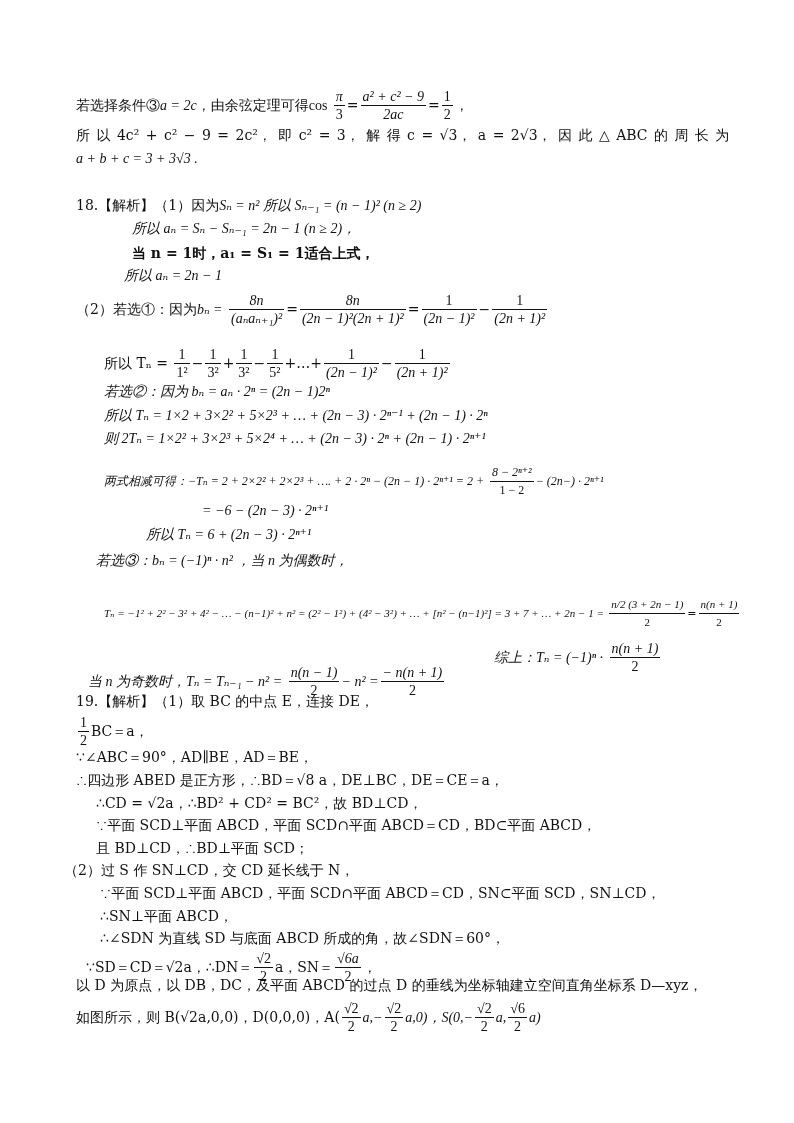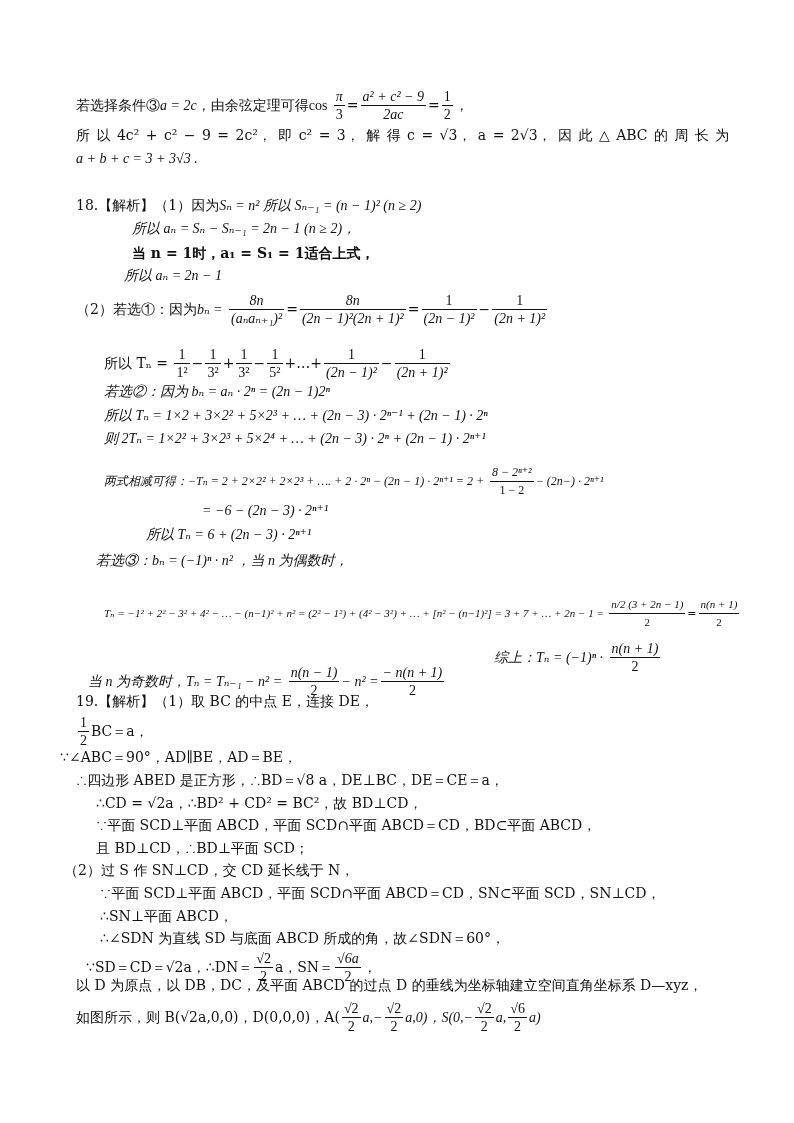--- a/index.html
+++ b/index.html
@@ -65,21 +65,21 @@
   <span class="m">综上：Tₙ = (−1)ⁿ ·</span>
   <span class="fr"><span class="num m">n(n + 1)</span><span>2</span></span>
 </div>
 
 <div class="ln" style="left:76px;top:692px;">
   <span>19.【解析】</span><span>（1）取 BC 的中点 E，连接 DE，</span>
 </div>
 <div class="ln" style="left:76px;top:714px;">
   <span class="fr"><span class="num">1</span><span>2</span></span><span>BC＝a，</span>
 </div>
-<div class="ln" style="left:60px;top:748px;">∵∠ABC＝90°，AD∥BE，AD＝BE，</div>
+<div class="ln" style="left:76px;top:748px;">∵∠ABC＝90°，AD∥BE，AD＝BE，</div>
 <div class="ln" style="left:76px;top:771px;">∴四边形 ABED 是正方形，∴BD＝√8 a，DE⊥BC，DE＝CE＝a，</div>
 <div class="ln" style="left:96px;top:794px;">∴CD = √2a，∴BD² + CD² = BC²，故 BD⊥CD，</div>
 <div class="ln" style="left:96px;top:816px;">∵平面 SCD⊥平面 ABCD，平面 SCD∩平面 ABCD＝CD，BD⊂平面 ABCD，</div>
 <div class="ln" style="left:96px;top:839px;">且 BD⊥CD，∴BD⊥平面 SCD；</div>
 <div class="ln" style="left:64px;top:861px;">（2）过 S 作 SN⊥CD，交 CD 延长线于 N，</div>
 <div class="ln" style="left:100px;top:884px;">∵平面 SCD⊥平面 ABCD，平面 SCD∩平面 ABCD＝CD，SN⊂平面 SCD，SN⊥CD，</div>
 <div class="ln" style="left:100px;top:907px;">∴SN⊥平面 ABCD，</div>
 <div class="ln" style="left:100px;top:929px;">∴∠SDN 为直线 SD 与底面 ABCD 所成的角，故∠SDN＝60°，</div>
 
 <div class="ln" style="left:86px;top:950px;">

